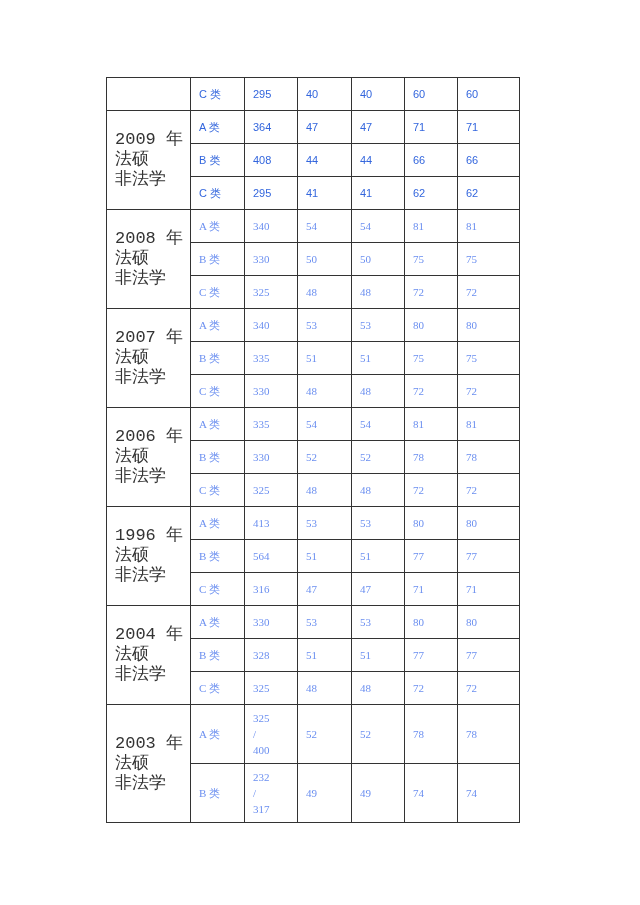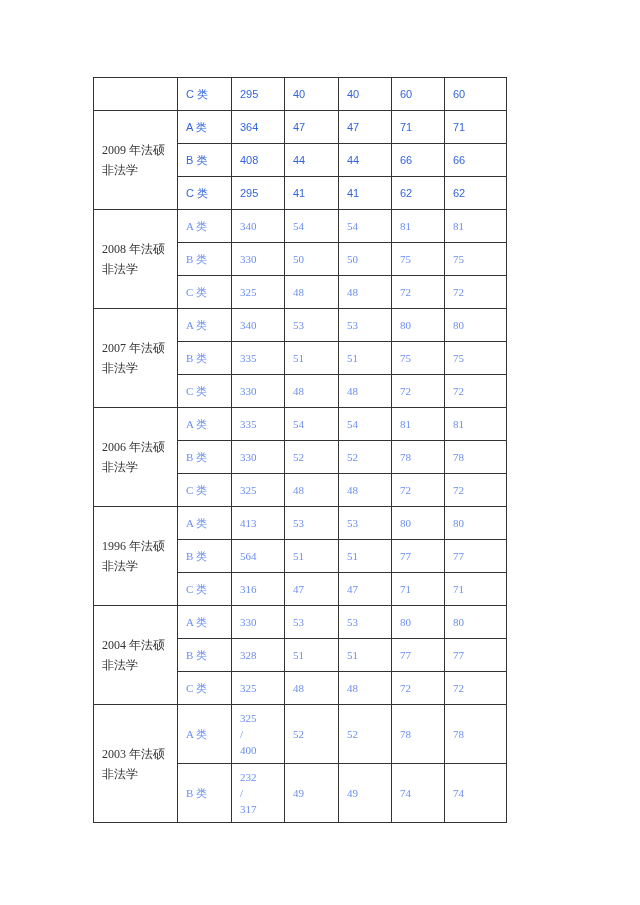--- a/index.html
+++ b/index.html
@@ -1,30 +1,30 @@
 <!DOCTYPE html>
 <html><head>
 <meta charset="utf-8">
 <style>
   html, body { margin: 0; padding: 0; background: #ffffff; }
   body { width: 640px; height: 905px; position: relative; overflow: hidden; }
   table.scores {
-    position: absolute; left: 93px; top: 77px;
+    position: absolute; left: 106px; top: 77px;
     border-collapse: collapse;
     table-layout: fixed;
     width: 413px;
   }
   table.scores td {
     border: 1px solid #333333;
     padding: 0 0 0 8px;
     vertical-align: middle;
     font-size: 11px;
     line-height: 16px;
   }
-  table.scores td.year { color: #333333; font-family: Liberation Serif, serif; font-size: 12px; line-height: 20px; }
+  table.scores td.year { color: #333333; font-family: Liberation Mono, monospace; font-size: 17px; line-height: 20px; }
   td.sans { color: #3366dd; font-family: "Liberation Sans", sans-serif; }
   td.serif { color: #6b8ff0; font-family: "Liberation Serif", serif; font-size: 10.5px; }
   tr.h33 td { height: 32px; }
   tr.h60 td { height: 58px; }
   .multi { line-height: 17px; }
 </style>
 </head>
 <body>
 
 <table class="scores">

